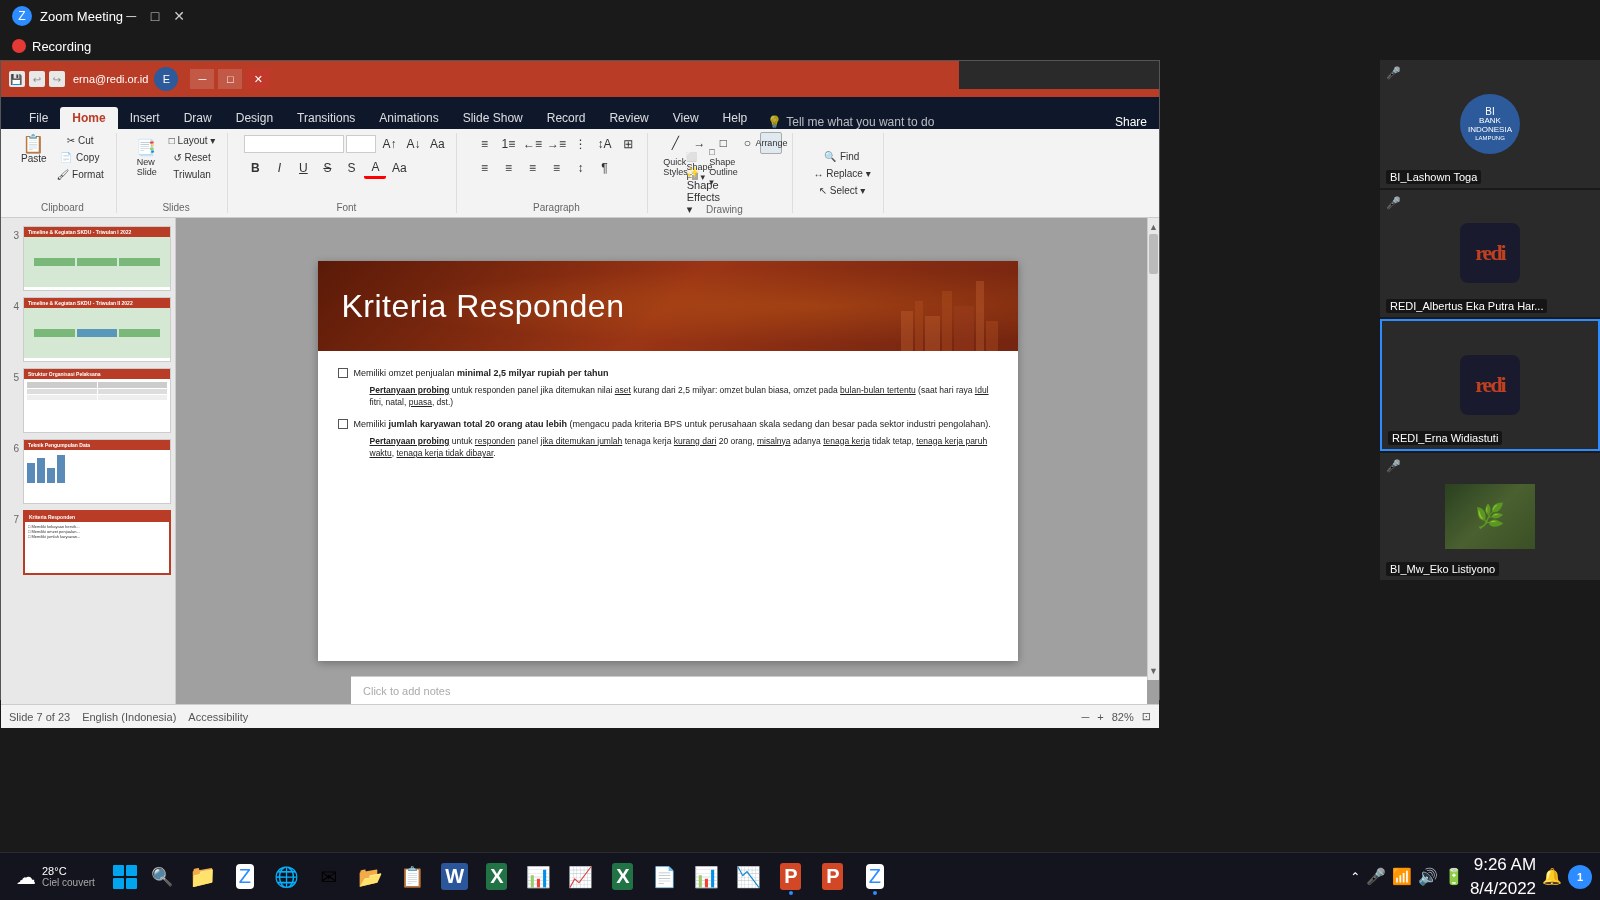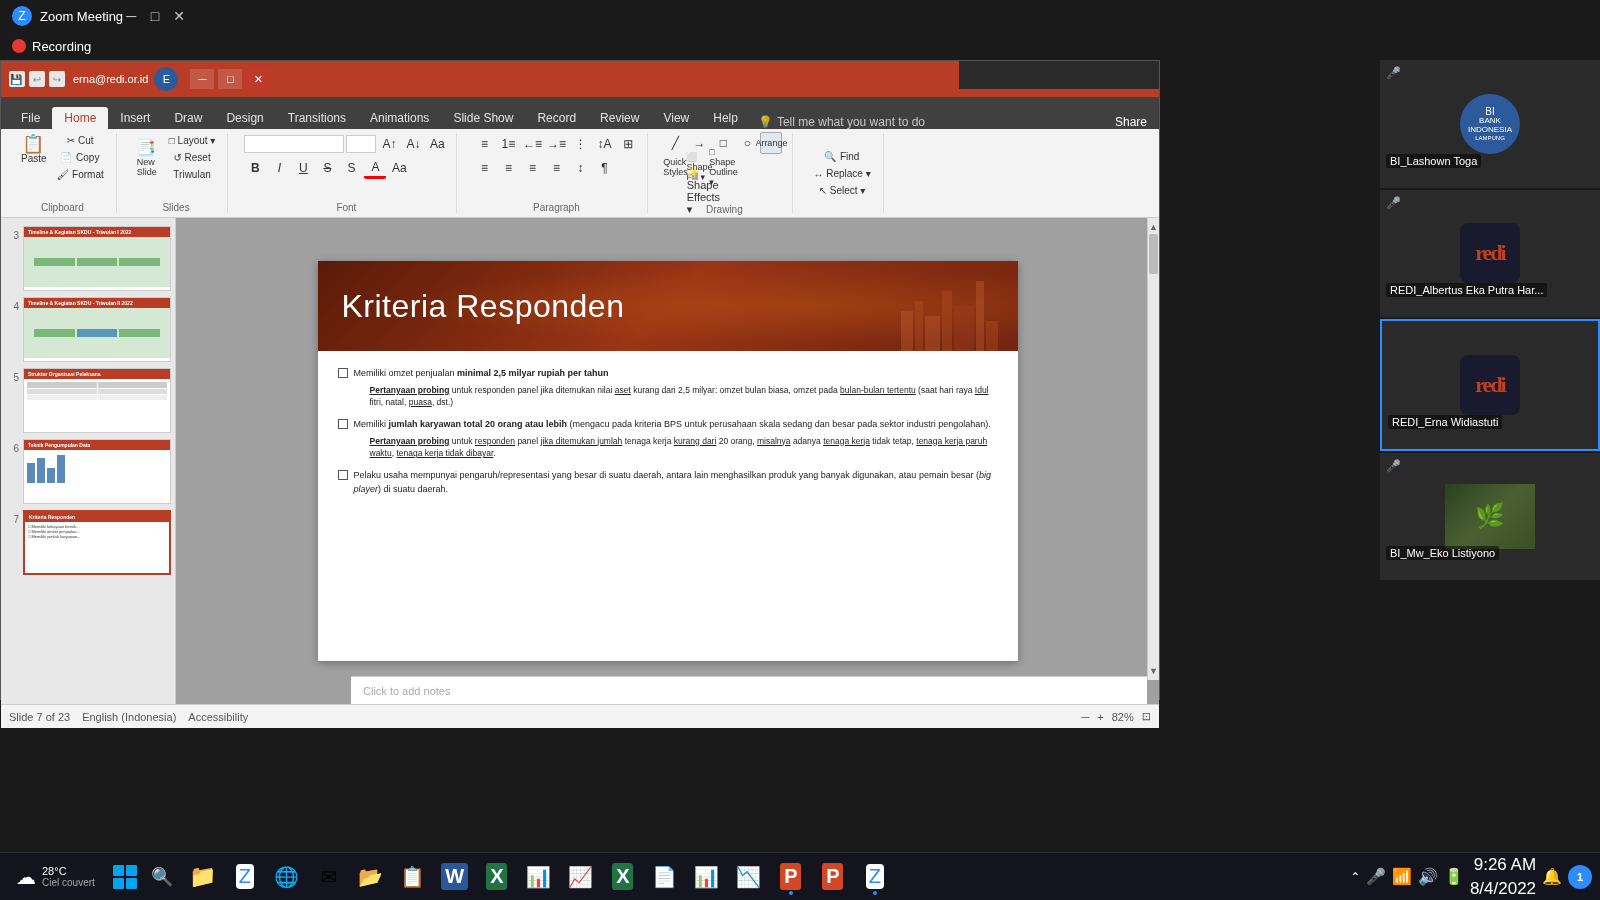--- a/index.html
+++ b/index.html
@@ -52,37 +52,37 @@
       padding: 0 8px;
       color: white;
       font-size: 13px;
     }
     .ppt-titlebar-title { flex: 1; text-align: center; font-size: 12px; }
     .ppt-titlebar-controls { display: flex; gap: 4px; }
     .ppt-titlebar-btn { width: 24px; height: 20px; background: rgba(255,255,255,0.15); display: flex; align-items: center; justify-content: center; font-size: 11px; cursor: pointer; color: white; }
     .ppt-titlebar-btn.close { background: #c0392b; }
     .ribbon-tabs {
       display: flex;
-      background: #404040;
+      background: #0f172a;
       height: 32px;
       align-items: flex-end;
-      padding-left: 8px;
+      padding-left: 16px;
     }
     .ribbon-tab {
       padding: 4px 12px;
       font-size: 12px;
       color: rgba(255,255,255,0.85);
       cursor: pointer;
       background: transparent;
       border-radius: 3px 3px 0 0;
     }
     .ribbon-tab.active {
       background: #f3f3f3;
       color: #b83c26;
-      font-weight: 400;
+      font-weight: 700;
     }
     .ribbon-content {
       background: #f3f3f3;
       border-bottom: 1px solid #ccc;
       padding: 4px 8px;
       display: flex;
       align-items: center;
       gap: 8px;
       min-height: 88px;
     }
@@ -282,21 +282,21 @@
       flex: 1;
       background: #2a2a2a;
       position: relative;
       overflow: hidden;
     }
     .participant-video.active-speaker {
       border: 2px solid #2d8cff;
     }
     .participant-name {
       position: absolute;
-      bottom: 20px;
+      bottom: 4px;
       left: 6px;
       color: white;
       font-size: 11px;
       background: rgba(0,0,0,0.5);
       padding: 1px 4px;
       border-radius: 2px;
     }
     .participant-avatar {
       width: 100%;
       height: 100%;
@@ -688,26 +688,20 @@
           <div class="slide-bullet">
             <div class="bullet-checkbox"></div>
             <div class="bullet-text">
               Memiliki <span class="bold-text">jumlah karyawan total 20 orang atau lebih</span> (mengacu pada kriteria BPS untuk perusahaan skala sedang dan besar pada sektor industri pengolahan).
               <div class="bullet-sub">
                 <p><span class="underline-bold">Pertanyaan probing</span> untuk <span style="text-decoration:underline;">responden</span> panel <span style="text-decoration:underline;">jika ditemukan jumlah</span> tenaga kerja <span style="text-decoration:underline;">kurang dari</span> 20 orang, <span style="text-decoration:underline;">misalnya</span> adanya <span style="text-decoration:underline;">tenaga kerja</span> tidak tetap, <span style="text-decoration:underline;">tenaga kerja paruh waktu</span>, <span style="text-decoration:underline;">tenaga kerja tidak dibayar</span>.</p>
               </div>
             </div>
           </div>
 
-          <div class="slide-bullet">
-            <div class="bullet-checkbox"></div>
-            <div class="bullet-text">
-              Pelaku usaha mempunyai pengaruh/representasi yang besar di suatu daerah, antara lain menghasilkan produk yang banyak digunakan, atau pemain besar (<span class="italic-text">big player</span>) di suatu daerah.
-            </div>
-          </div>
         </div>
       </div>
 
       <div style="position:absolute;bottom:0;left:175px;right:12px;background:white;border-top:1px solid #ccc;height:28px;display:flex;align-items:center;padding:0 12px;font-size:11px;color:#aaa;">
         Click to add notes
       </div>
 
       <div style="position:absolute;right:0;top:0;bottom:24px;width:12px;background:#e8e8e8;border-left:1px solid #ccc;">
         <div style="position:absolute;top:4px;left:50%;transform:translateX(-50%);font-size:9px;color:#666;cursor:pointer;">▲</div>
         <div style="position:absolute;top:16px;left:1px;right:1px;height:40px;background:#bbb;border-radius:2px;"></div>

